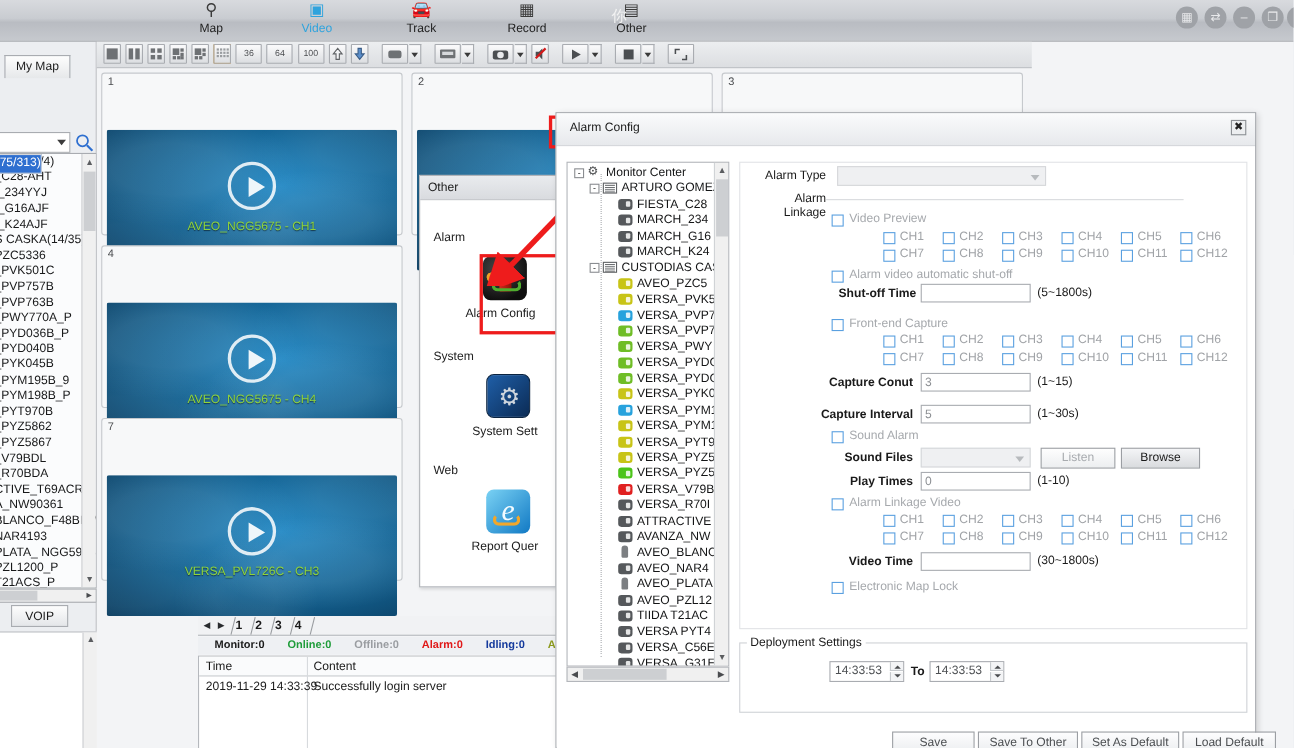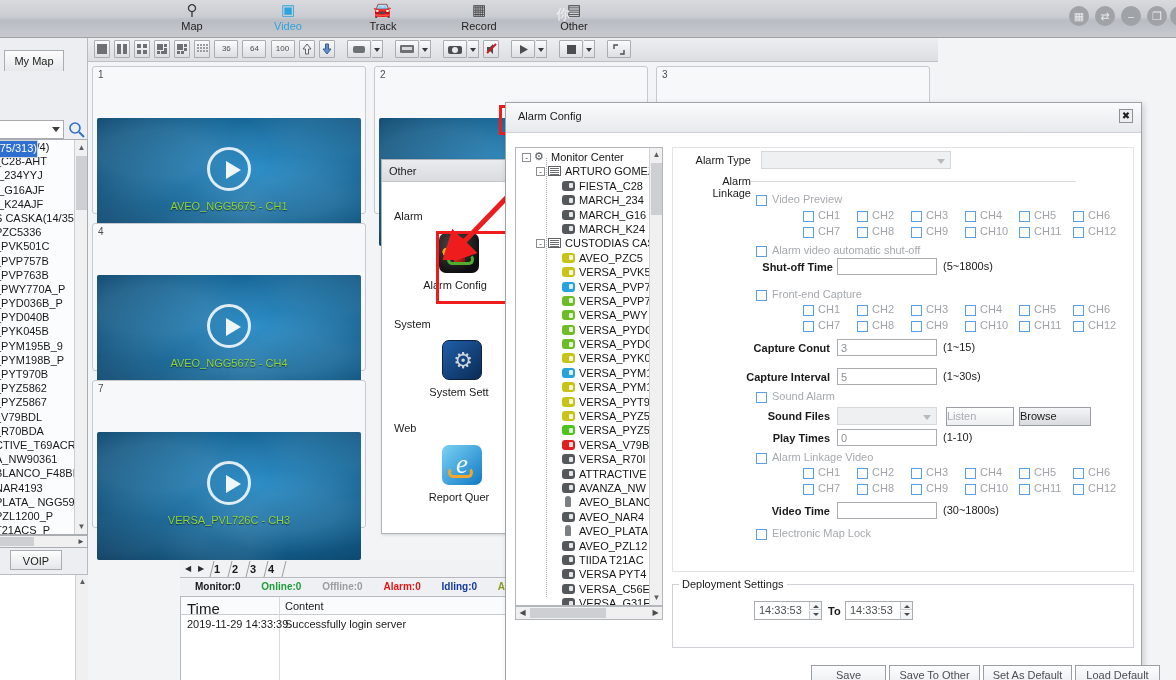--- a/index.html
+++ b/index.html
@@ -139,21 +139,21 @@
     font-size:8px; line-height:14px; color:#2a2c2f; cursor:pointer; }
   .ptab{ position:absolute; top:2px; height:15px; line-height:15px; font-size:11px; font-weight:bold;
     color:#1a1a1a; cursor:pointer; }
   #statusrow{ position:absolute; left:92px; top:541px; width:414px; height:16px;
     background:#eef0f3; font-size:10px; line-height:16px; white-space:nowrap; padding-left:4px;}
   .st{ margin-right:7px; font-weight:bold;padding-left:11px; }
 
   #logtable{ position:absolute; left:92px; top:558px; width:414px; height:109px;
     background:#fff; border:1px solid #b5b8bd; }
   #logtable .hdr{ height:18px; background:#fafbfc; border-bottom:1px solid #c9ccd0; }
-  #logtable .hdr .c1{ position:absolute; left:6px; top:3px; font-size:15px; }
+  #logtable .hdr .c1{ position:absolute; left:6px; top:3px; font-size:11px; }
   #logtable .hdr .c2{ position:absolute; left:104px; top:3px; font-size:11px; }
   #logtable .vsep{ position:absolute; left:98px; top:0; width:1px; height:109px; background:#d7dadd; }
   #logtable .row{ position:absolute; left:0; top:19px; width:100%; height:17px; }
   #logtable .row .c1{ position:absolute; left:6px; top:2px; font-size:11px; }
   #logtable .row .c2{ position:absolute; left:104px; top:2px; font-size:11px; }
 
   
   #otherpanel{
     position:absolute; left:381px; top:159px; width:125px; height:375px;
     background:#fff; border:1px solid #b0b3b8; box-shadow:1px 1px 3px rgba(0,0,0,.14);
@@ -242,21 +242,21 @@
   .hint{ position:absolute; font-size:11px; color:#1a1a1a; }
   .cbx{ position:absolute; width:11px; height:11px; border:1px solid #5aa0e0; background:#fff;
      cursor:pointer; }
   .txt{ position:absolute; height:17px; background:#fff; border:1px solid #a9acb1;
      font-size:11px; line-height:15px; padding-left:3px; color:#8c8f93; }
   .txt.empty{ color:#1a1a1a; }
   .sel{ position:absolute; height:18px; background:#eff0f2; border:1px solid #d5d7da; cursor:pointer;}
   .sel .ar{ position:absolute; right:5px; top:7px;
      border-left:4px solid transparent;border-right:4px solid transparent;border-top:5px solid #b7babd;}
   .btn{ position:absolute; height:19px; background:linear-gradient(to bottom,#fefefe,#eceef0);
-     border:1px solid #9b9ea3; font-size:11px; text-align:left; line-height:17px; cursor:pointer;}
+     border:1px solid #9b9ea3; font-size:11px; text-align:center; line-height:17px; cursor:pointer;}
   .btn.dimtext{ color:#a8abaf; }
   .hr{ position:absolute; height:1px; background:#d8dadd; }
   .chgrid .cl{ position:absolute; font-size:11px; color:#a0a3a7; }
 
   #deploy{ position:absolute; left:0; top:437px; width:462px; height:64px;
      border:1px solid #cfd2d6; }
   #deploy .legend{ position:absolute; left:6px; top:-7px; background:#fff; padding:0 3px;
      font-size:11px; color:#1a1a1a; }
   .spin{ position:absolute; width:68px; height:19px; background:#fff; border:1px solid #a9acb1;
      font-size:11px; line-height:17px; padding-left:4px; color:#4c4f52; }

